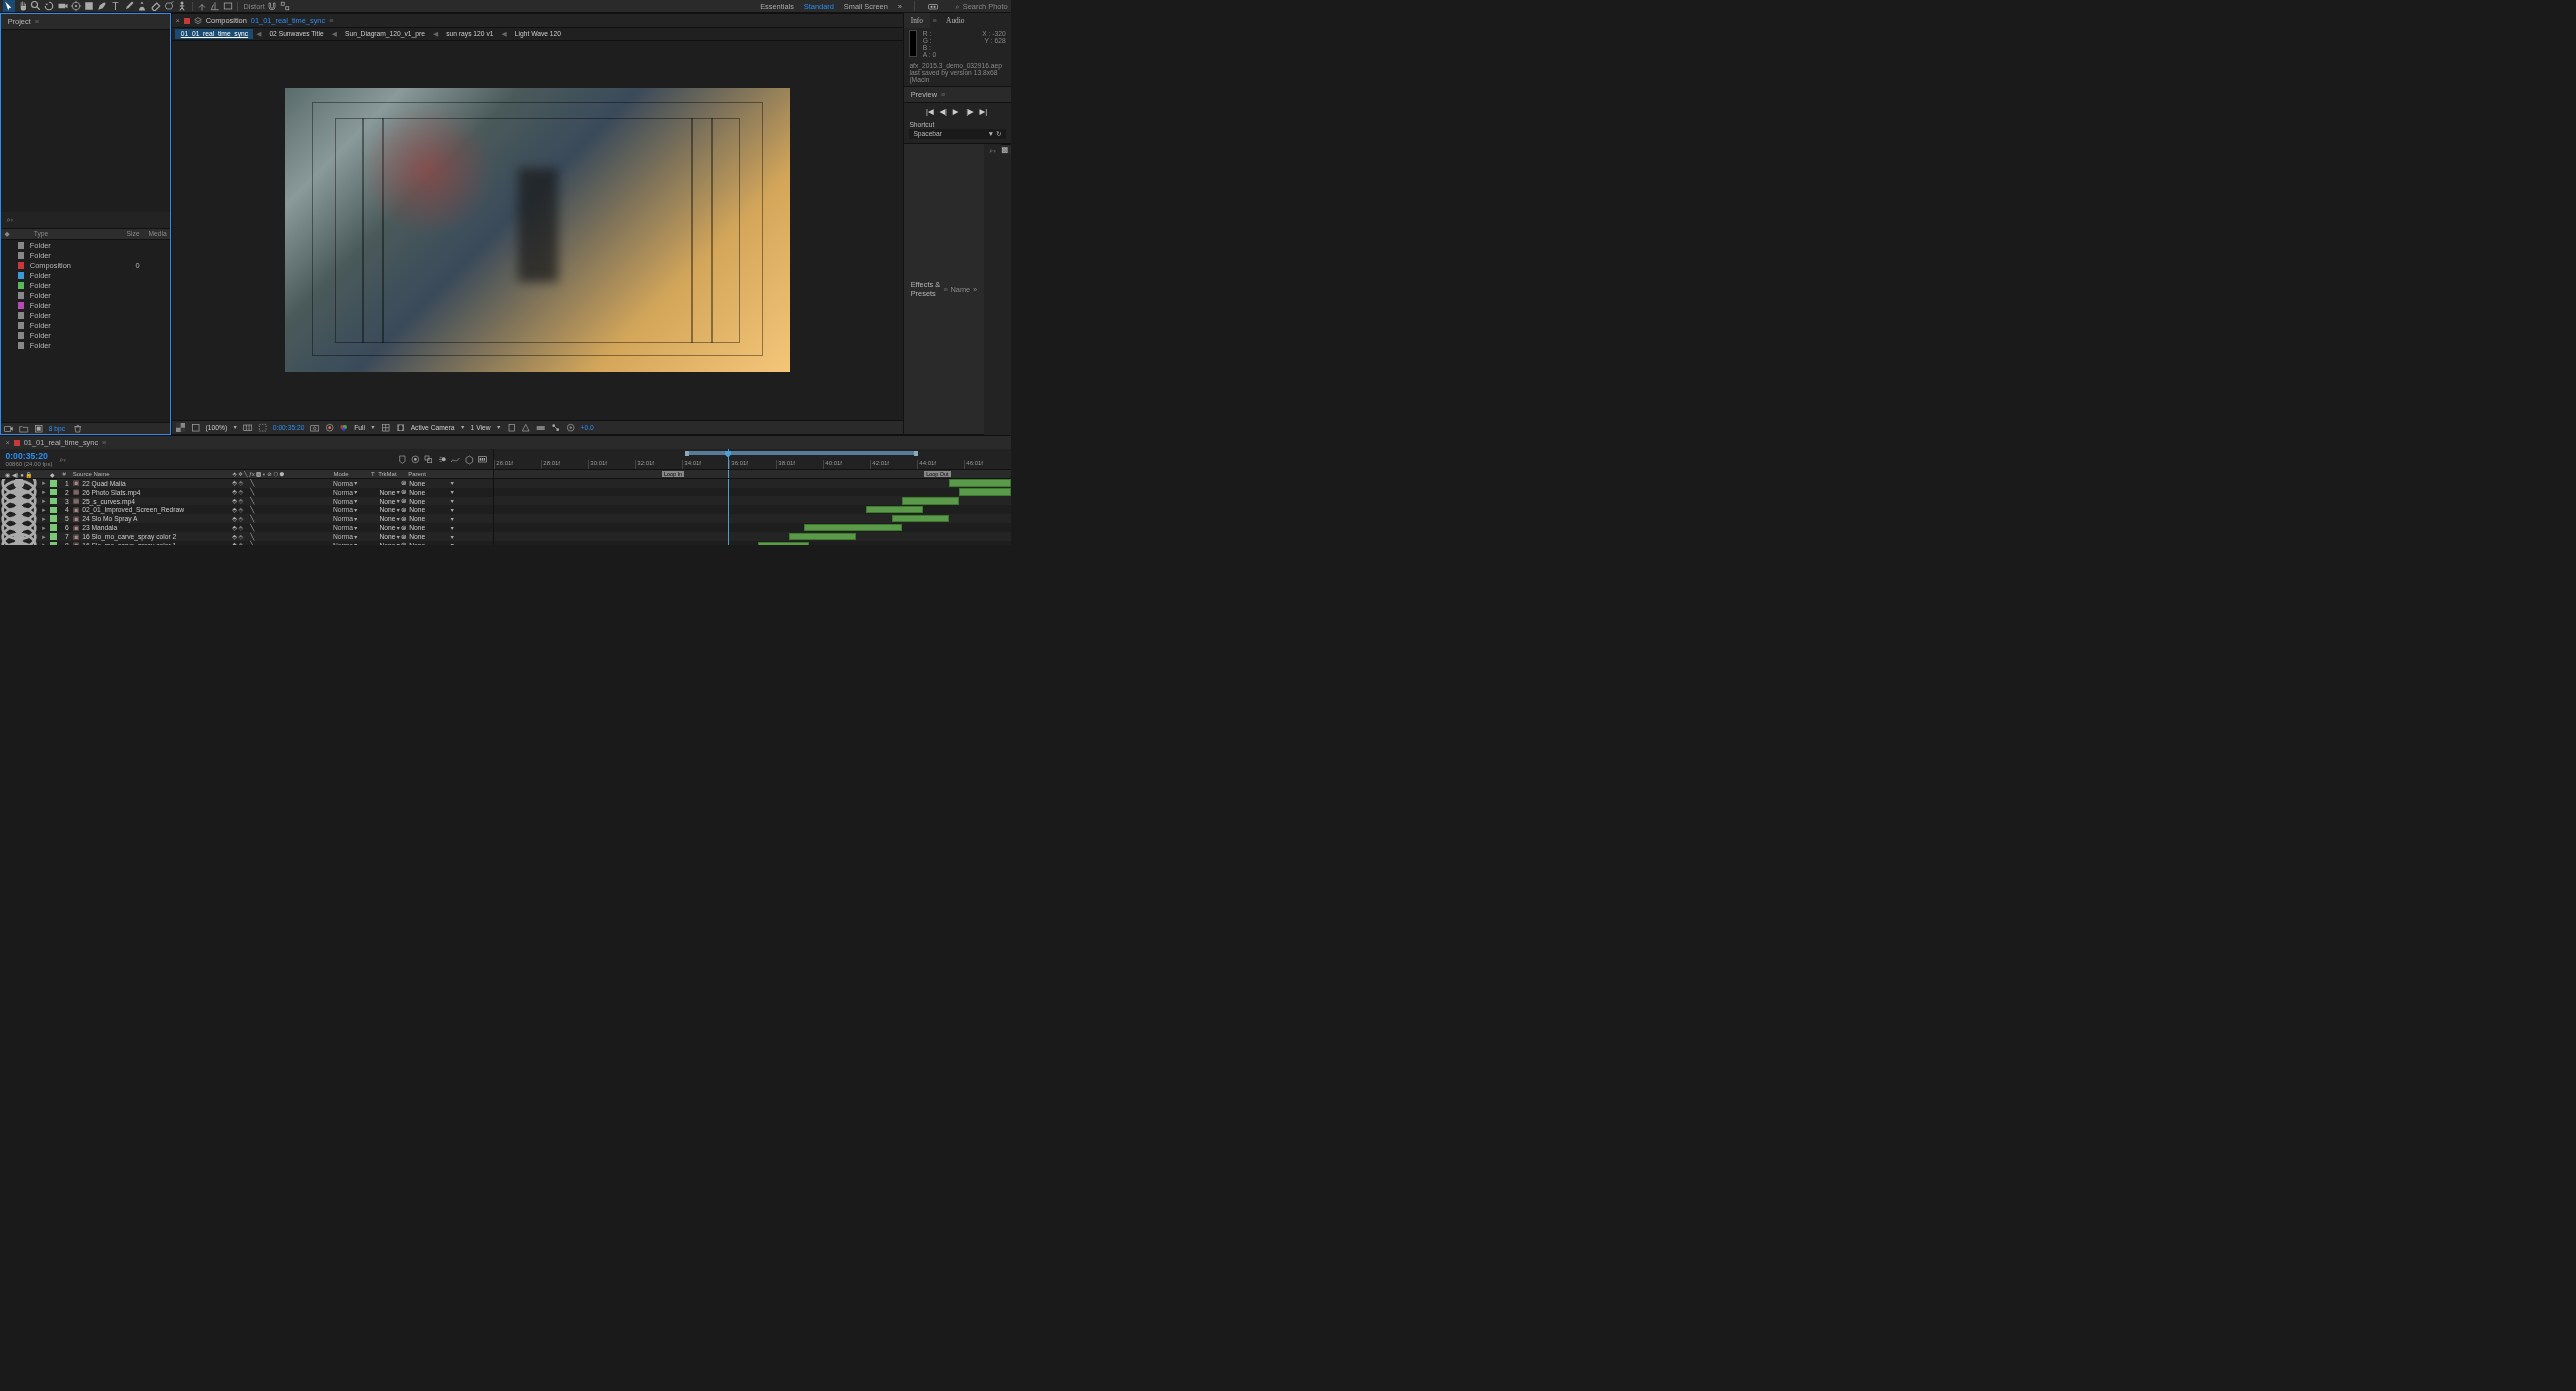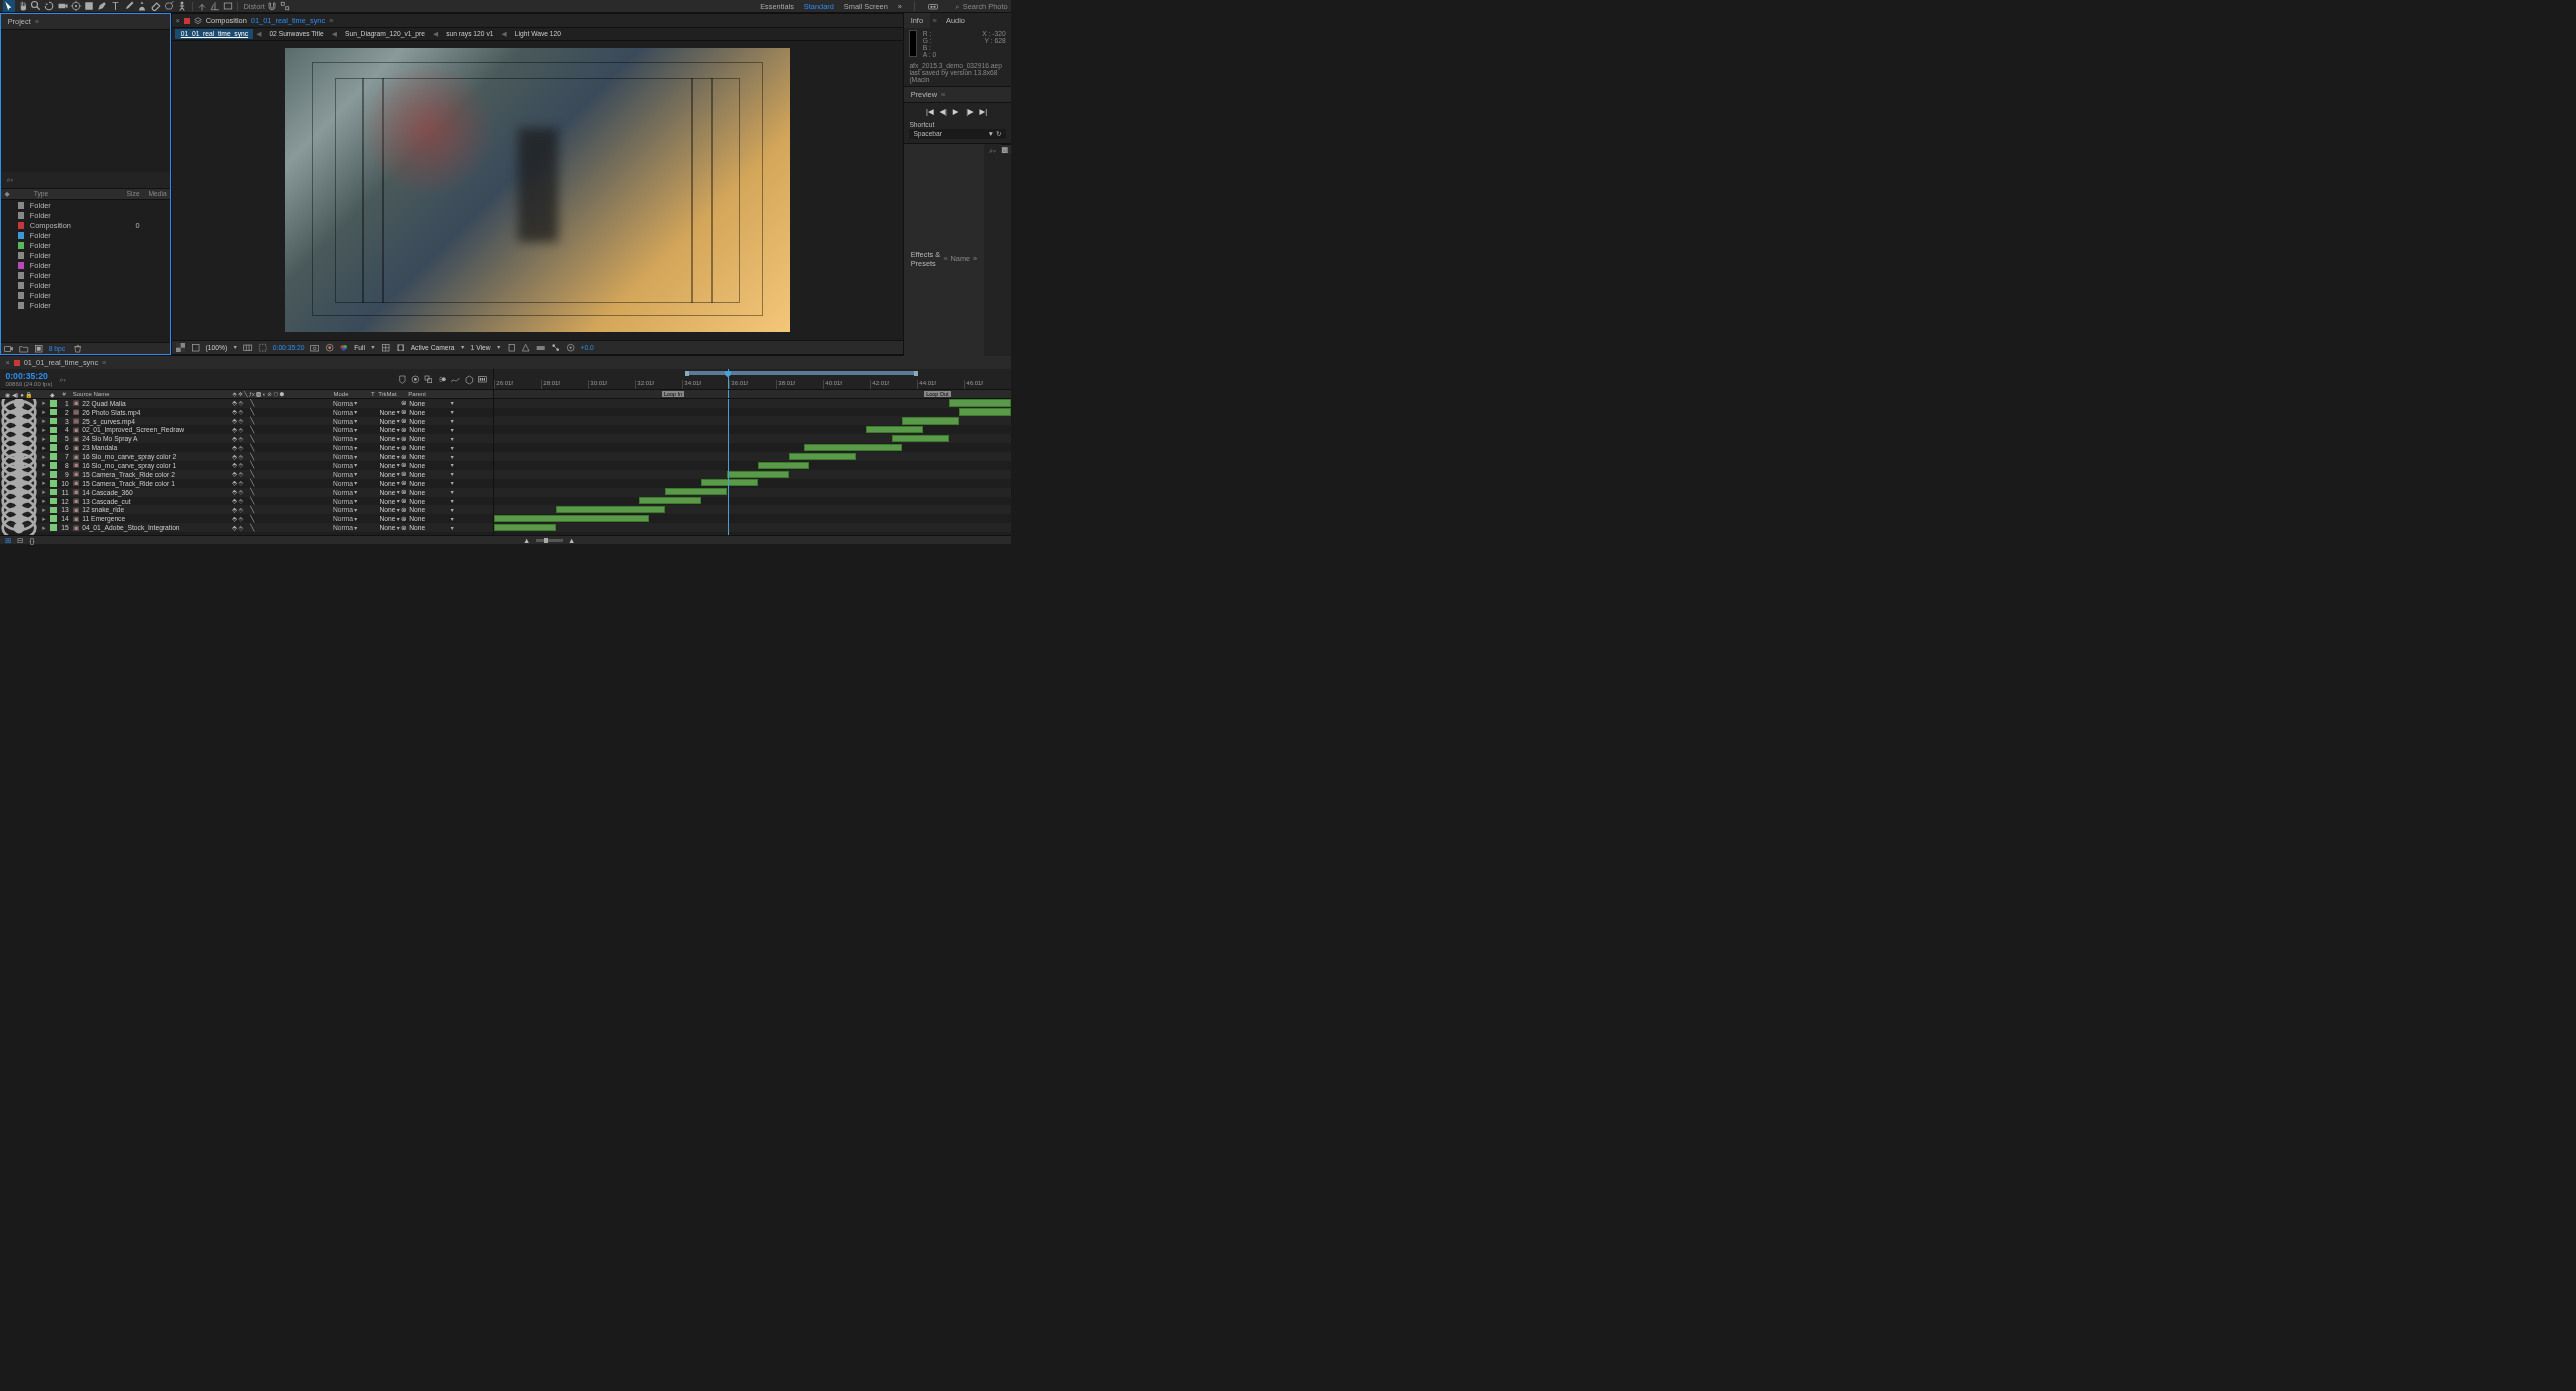--- a/index.html
+++ b/index.html
@@ -10,21 +10,21 @@
 .tool-ico { width: 12px; height: 12px; display: flex; align-items: center; justify-content: center; color: #aaa; cursor: pointer; }
 .tool-ico.active { background: #1a4b73; }
 .tool-sep { width: 0.7px; height: 9.4px; background: #444; margin: 0 2px; }
 .snap-label { color: #888; font-size: 7.4px; margin-left: 2px; }
 .workspace-tabs { margin-left: auto; display: flex; gap: 10px; align-items: center; }
 .ws-tab { color: #aaa; cursor: pointer; }
 .ws-tab.active { color: #2c8ef3; }
 .search-box { display: flex; align-items: center; gap: 3.4px; color: #888; margin-left: 6.7px; }
 
 
-.main { display: flex; height: 342px; }
+.main { display: flex; height: 422px; }
 .panel { background: #232323; border: 0.7px solid #111; }
 .panel-tab { background: #232323; padding: 2.7px 6.7px; font-size: 7.4px; display: flex; align-items: center; gap: 4px; border-bottom: 0.7px solid #111; }
 .panel-tab.active { background: #2a2a2a; }
 
 
 .project { width: 171px; display: flex; flex-direction: column; border: 0.7px solid #2c8ef3; }
 .proj-search { padding: 3.4px 5.4px; color: #888; }
 .proj-header { display: flex; background: #2d2d2d; padding: 1.3px 3.4px; font-size: 6.7px; color: #888; border-top: 0.7px solid #111; border-bottom: 0.7px solid #111; }
 .proj-col-swatch { width: 20px; }
 .proj-col-type { flex: 1; }
@@ -52,21 +52,21 @@
 .safe-outer { position: absolute; border: 0.7px solid rgba(0,0,0,0.4); }
 .vf { height: 14.8px; background: #2a2a2a; display: flex; align-items: center; gap: 5.4px; padding: 0 4px; font-size: 6.7px; border-top: 0.7px solid #111; }
 .vf-txt { color: #ccc; }
 .vf-blue { color: #2c8ef3; }
 .vf-ico { width: 9.4px; height: 9.4px; display: flex; align-items: center; justify-content: center; color: #aaa; }
 
 
 .right { width: 107px; display: flex; flex-direction: column; }
 .info-panel { background: #232323; border-bottom: 0.7px solid #111; }
 .info-tabs { display: flex; }
-.info-tab { padding: 2.7px 6.7px; font-size: 7.4px; }
+.info-tab { padding: 2.7px 6.7px; font-size: 7.4px; font-family: Liberation Serif, serif; }
 .info-tab.active { background: #2a2a2a; }
 .info-body { padding: 2.7px 5.4px; font-size: 6.7px; color: #888; }
 .info-xy { text-align: right; }
 .preview-panel { background: #232323; border-bottom: 0.7px solid #111; }
 .pv-ctrls { display: flex; justify-content: center; gap: 4px; padding: 4px; }
 .pv-btn { width: 9.4px; height: 9.4px; color: #ccc; cursor: pointer; }
 .shortcut-row { padding: 1.3px 5.4px 4px; font-size: 6.7px; }
 .shortcut-val { background: #1a1a1a; padding: 1.3px 4px; margin-top: 0.7px; display: flex; justify-content: space-between; }
 .effects-panel { flex: 1; background: #232323; display: flex; flex-direction: row; }
 .eff-tabs { display: flex; align-items: center; }

